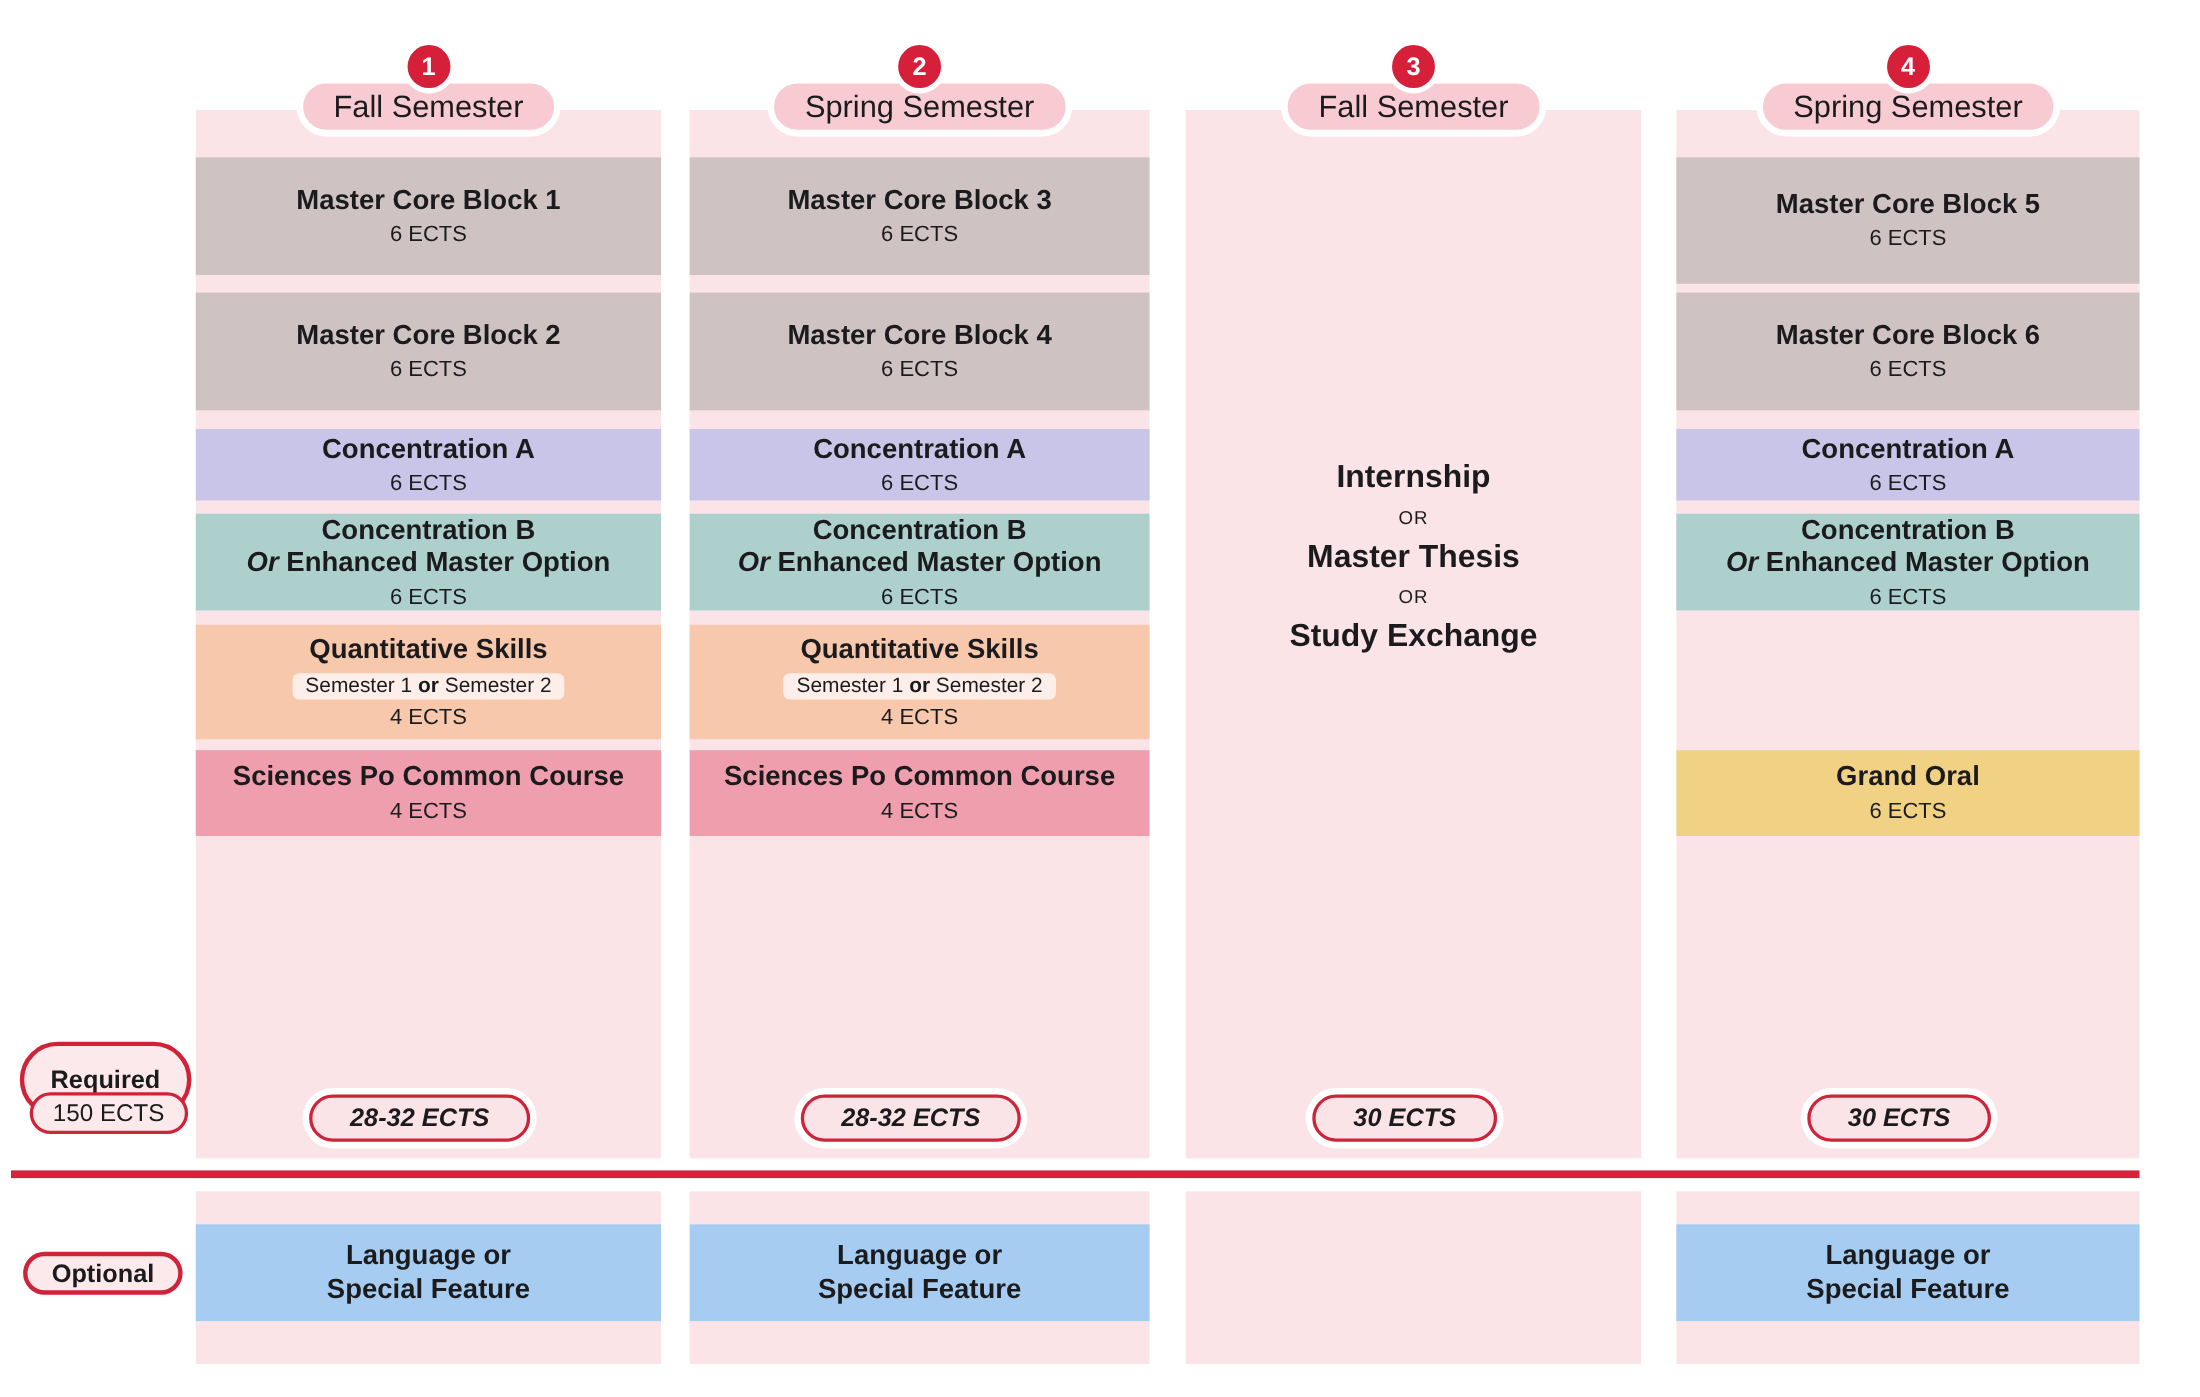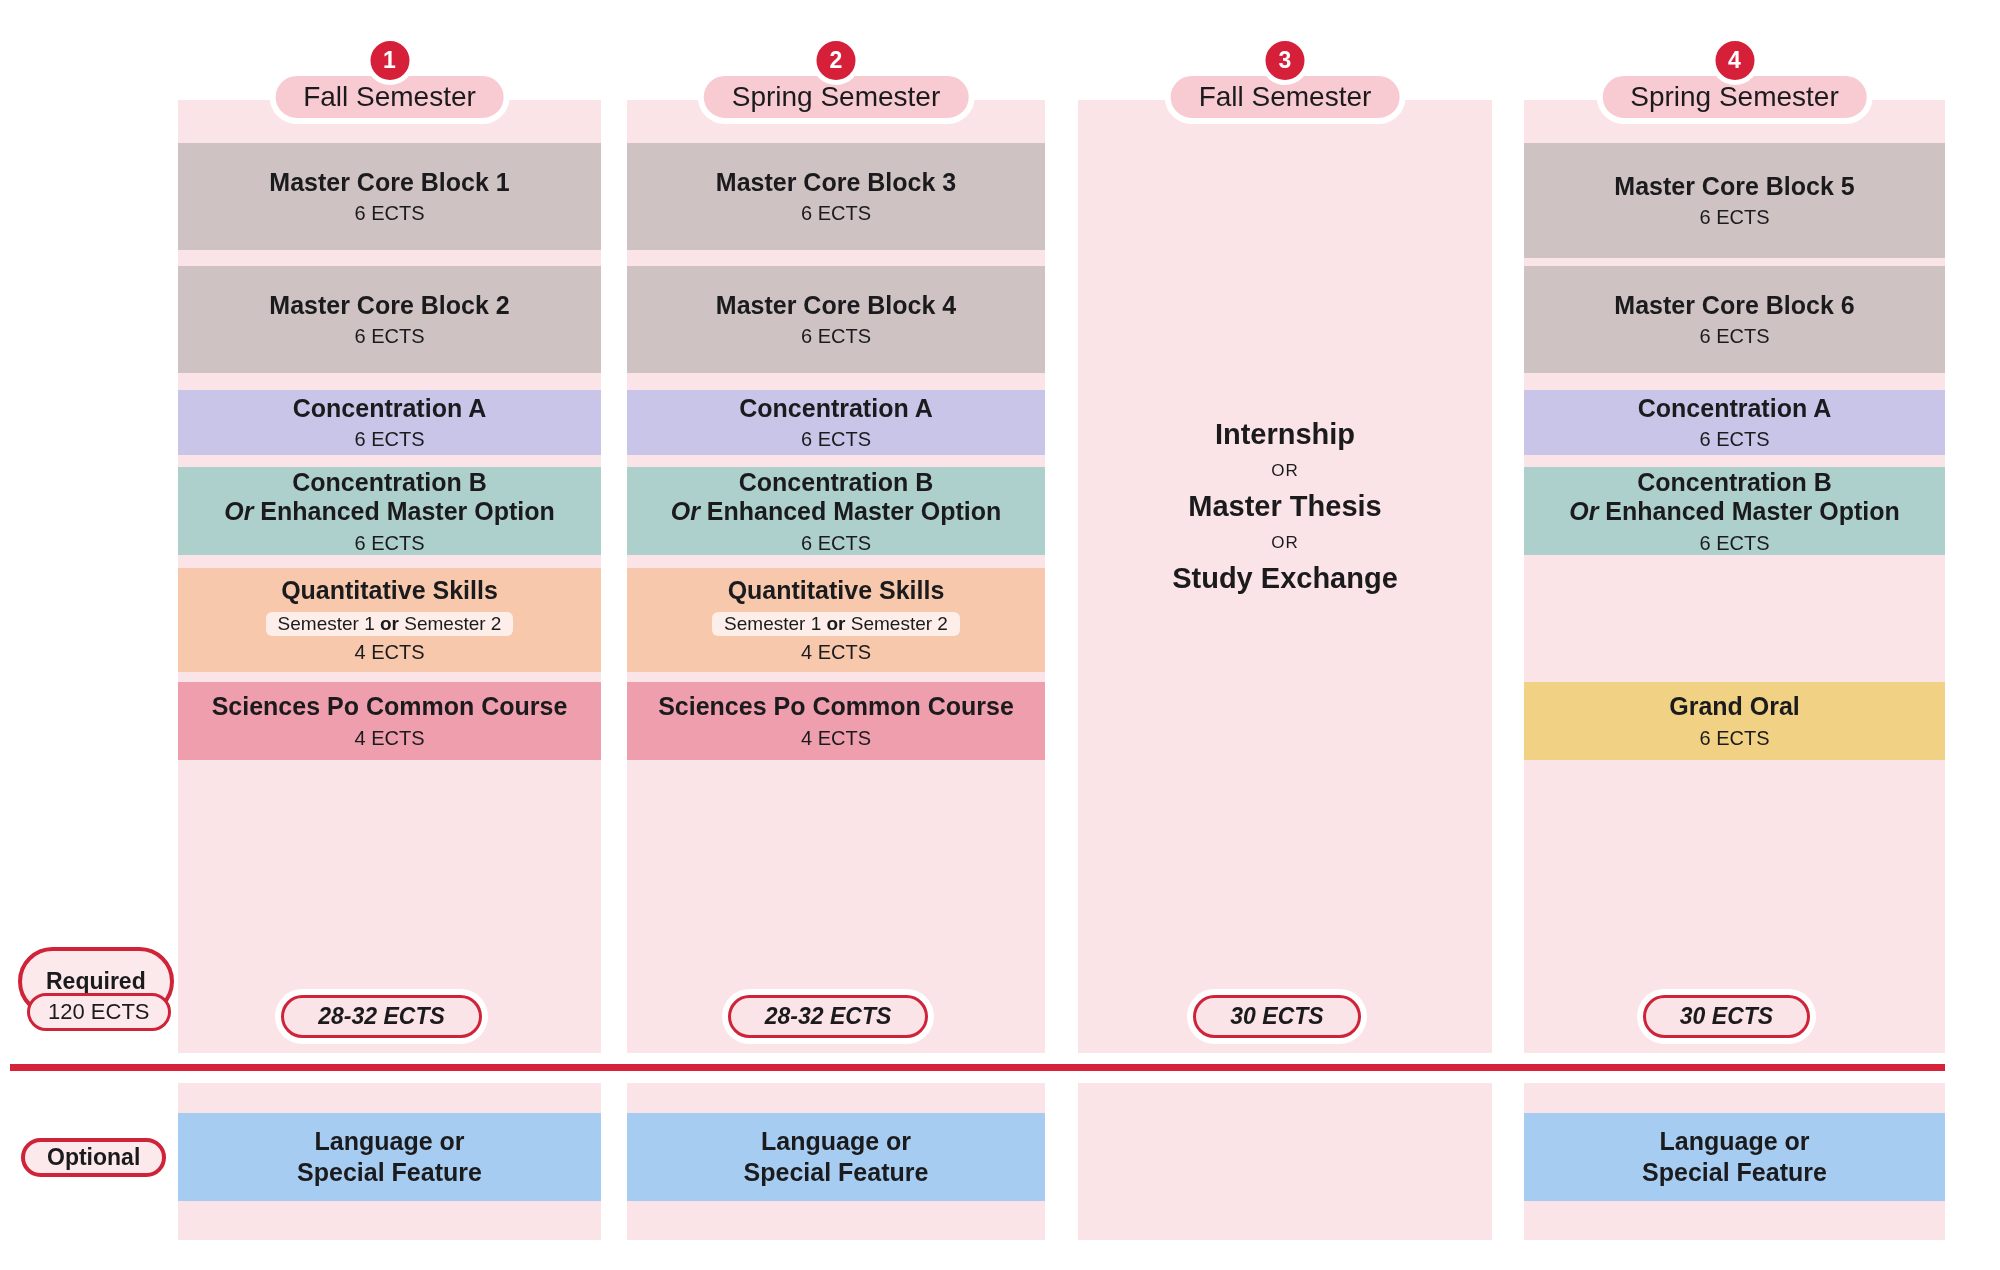--- a/index.html
+++ b/index.html
@@ -56,21 +56,21 @@
   }
   .legend-required{left:18px;top:947px;border:4px solid var(--pillborder);padding:17px 24px;font-size:23px;font-weight:700;}
   .legend-total{left:27px;top:993px;border:3px solid var(--pillborder);padding:3px 18px;font-size:22px;font-weight:500;}
   .legend-optional{left:21px;top:1138px;border:4px solid var(--pillborder);padding:2px 22px;font-size:23px;font-weight:700;}
   .divider{position:absolute;left:10px;top:1064px;width:1935px;height:7px;background:var(--line);}
 </style>
 </head>
 <body>
 
 <div class="legend-pill legend-required">Required</div>
-<div class="legend-pill legend-total">120 ECTS</div>
+<div class="legend-pill legend-total">150 ECTS</div>
 <div class="divider"></div>
 <div class="legend-pill legend-optional">Optional</div>
 
 <div id="columns">
     <div class="column" style="left: 178px; width: 423px;">
       <div class="col-strip" style="top: 100px; height: 953px;"></div>
       <div class="header-circle">1</div>
       <div class="header-pill">Fall Semester</div>
       <div class="block" style="top: 143px; height: 107px; background: rgb(206, 194, 195);">
         <div class="line-title"><span>Master Core Block 1</span></div>

